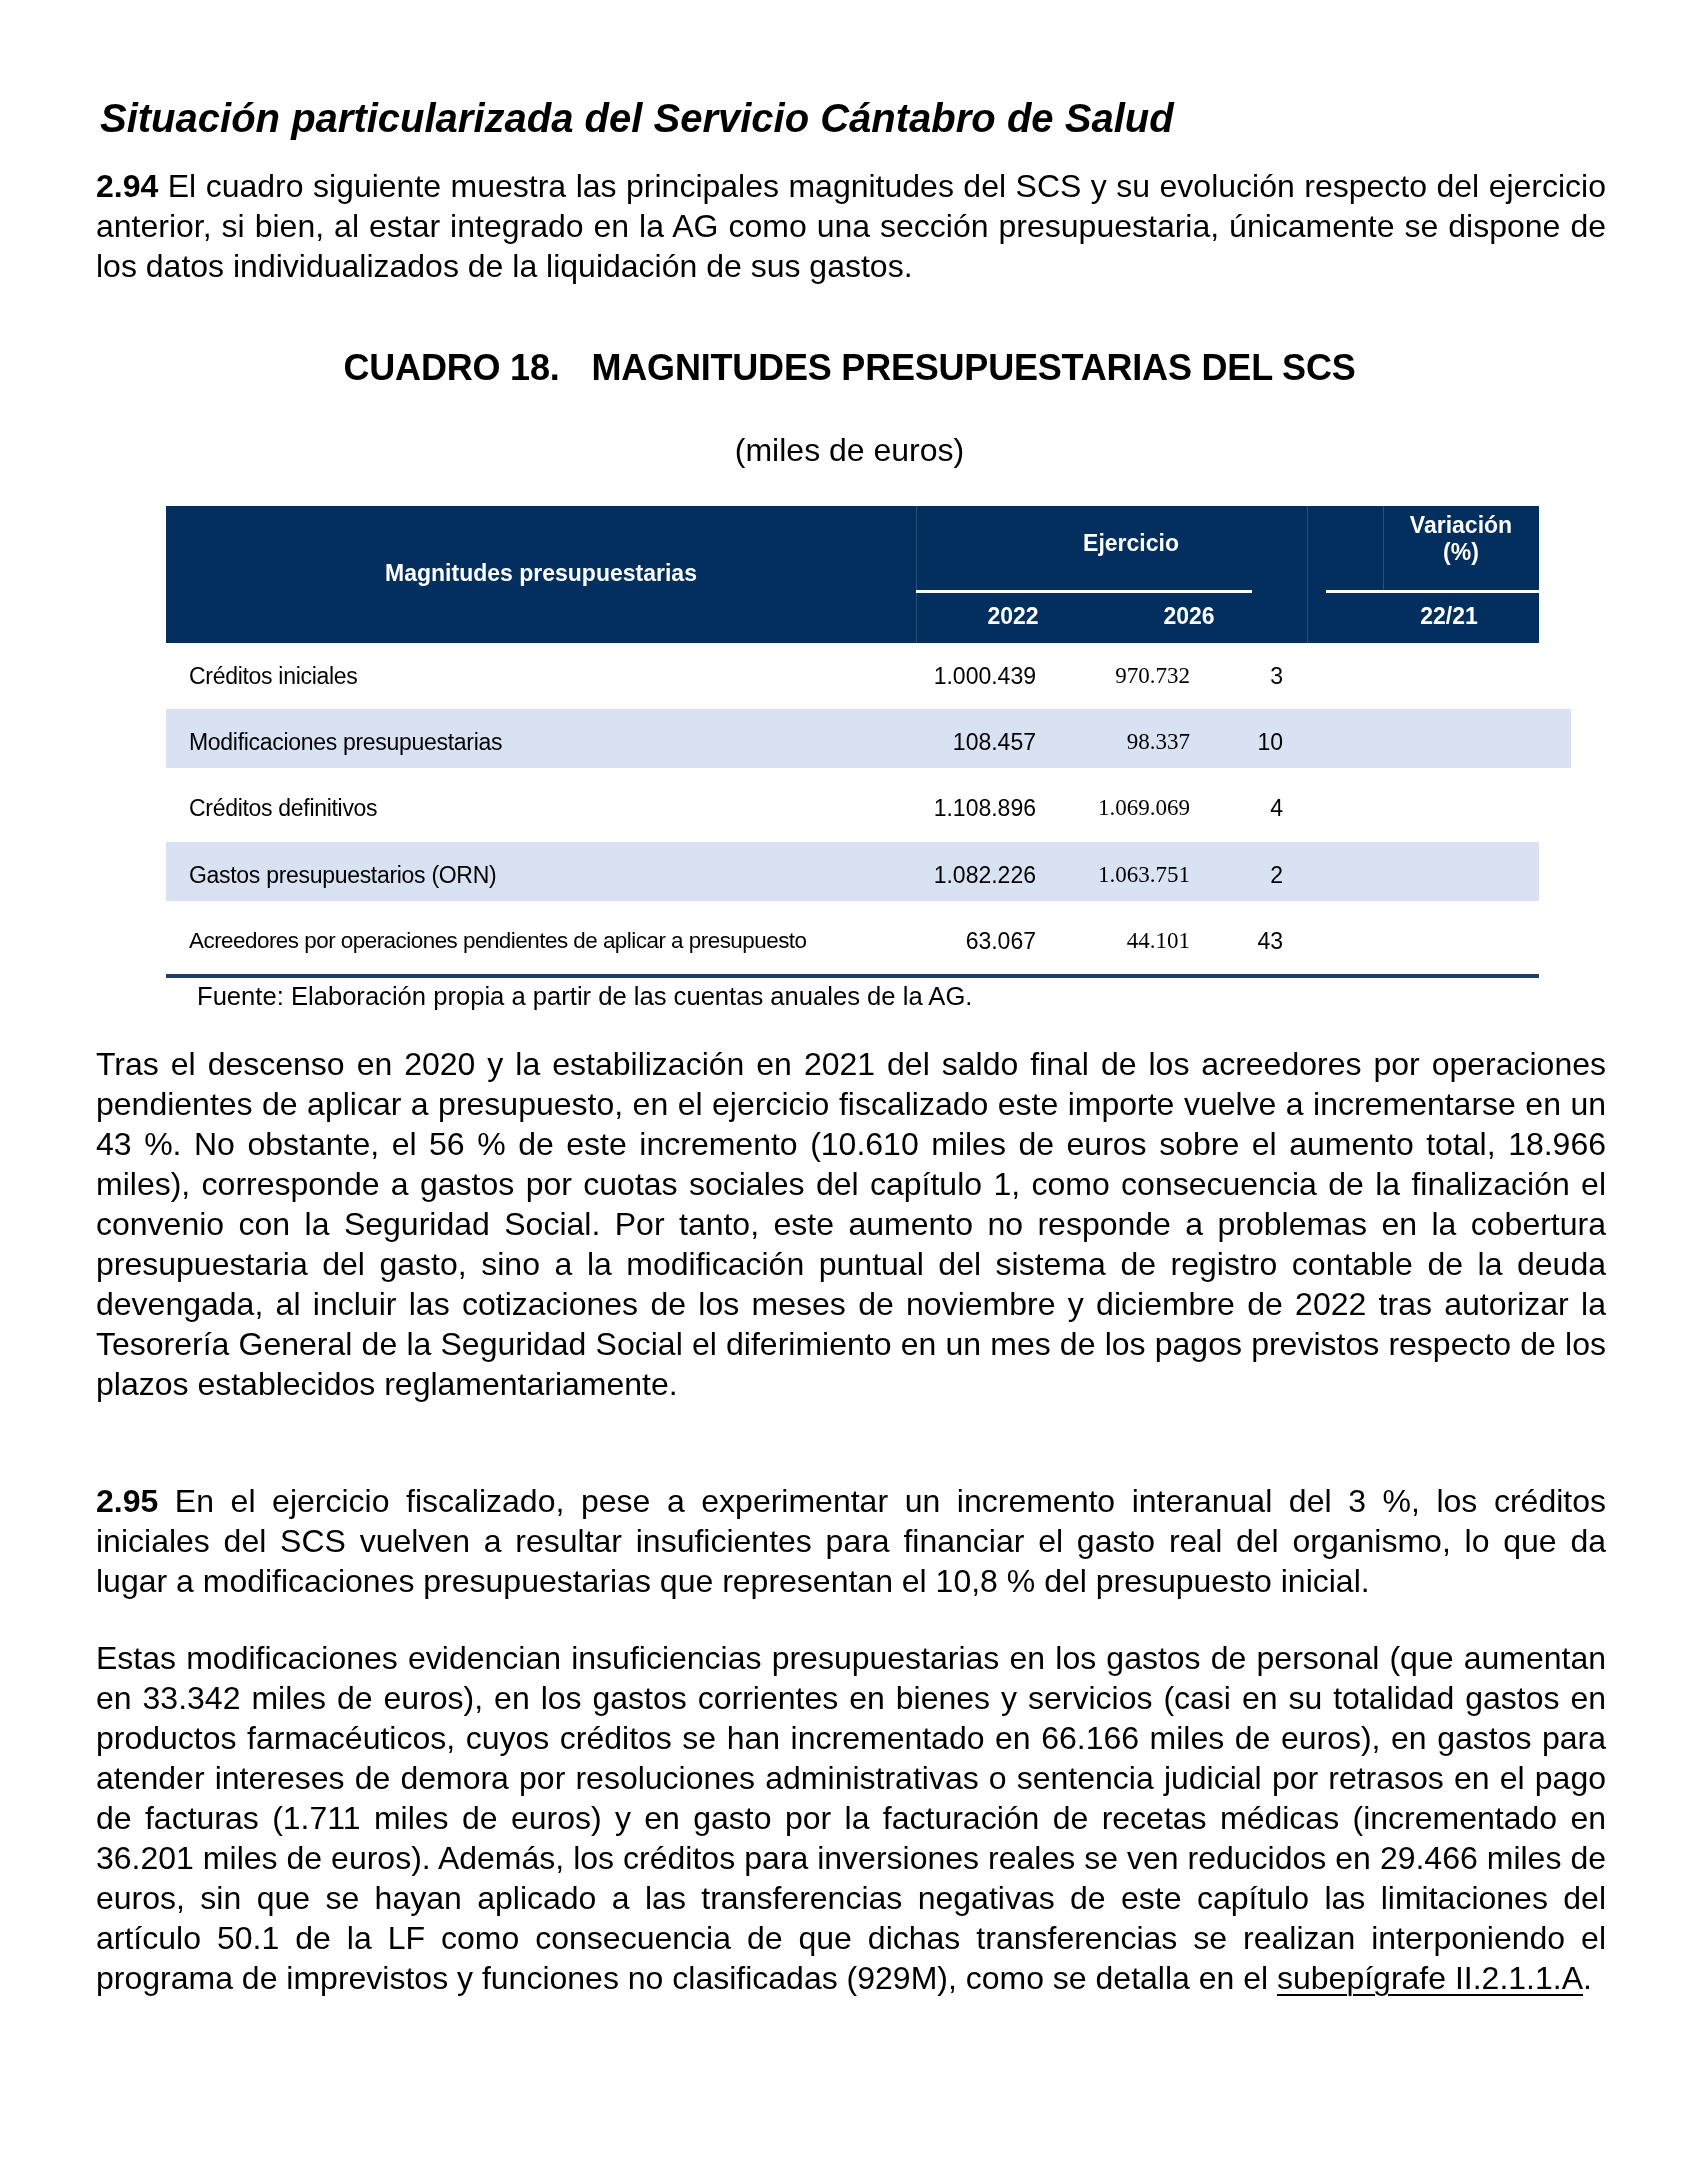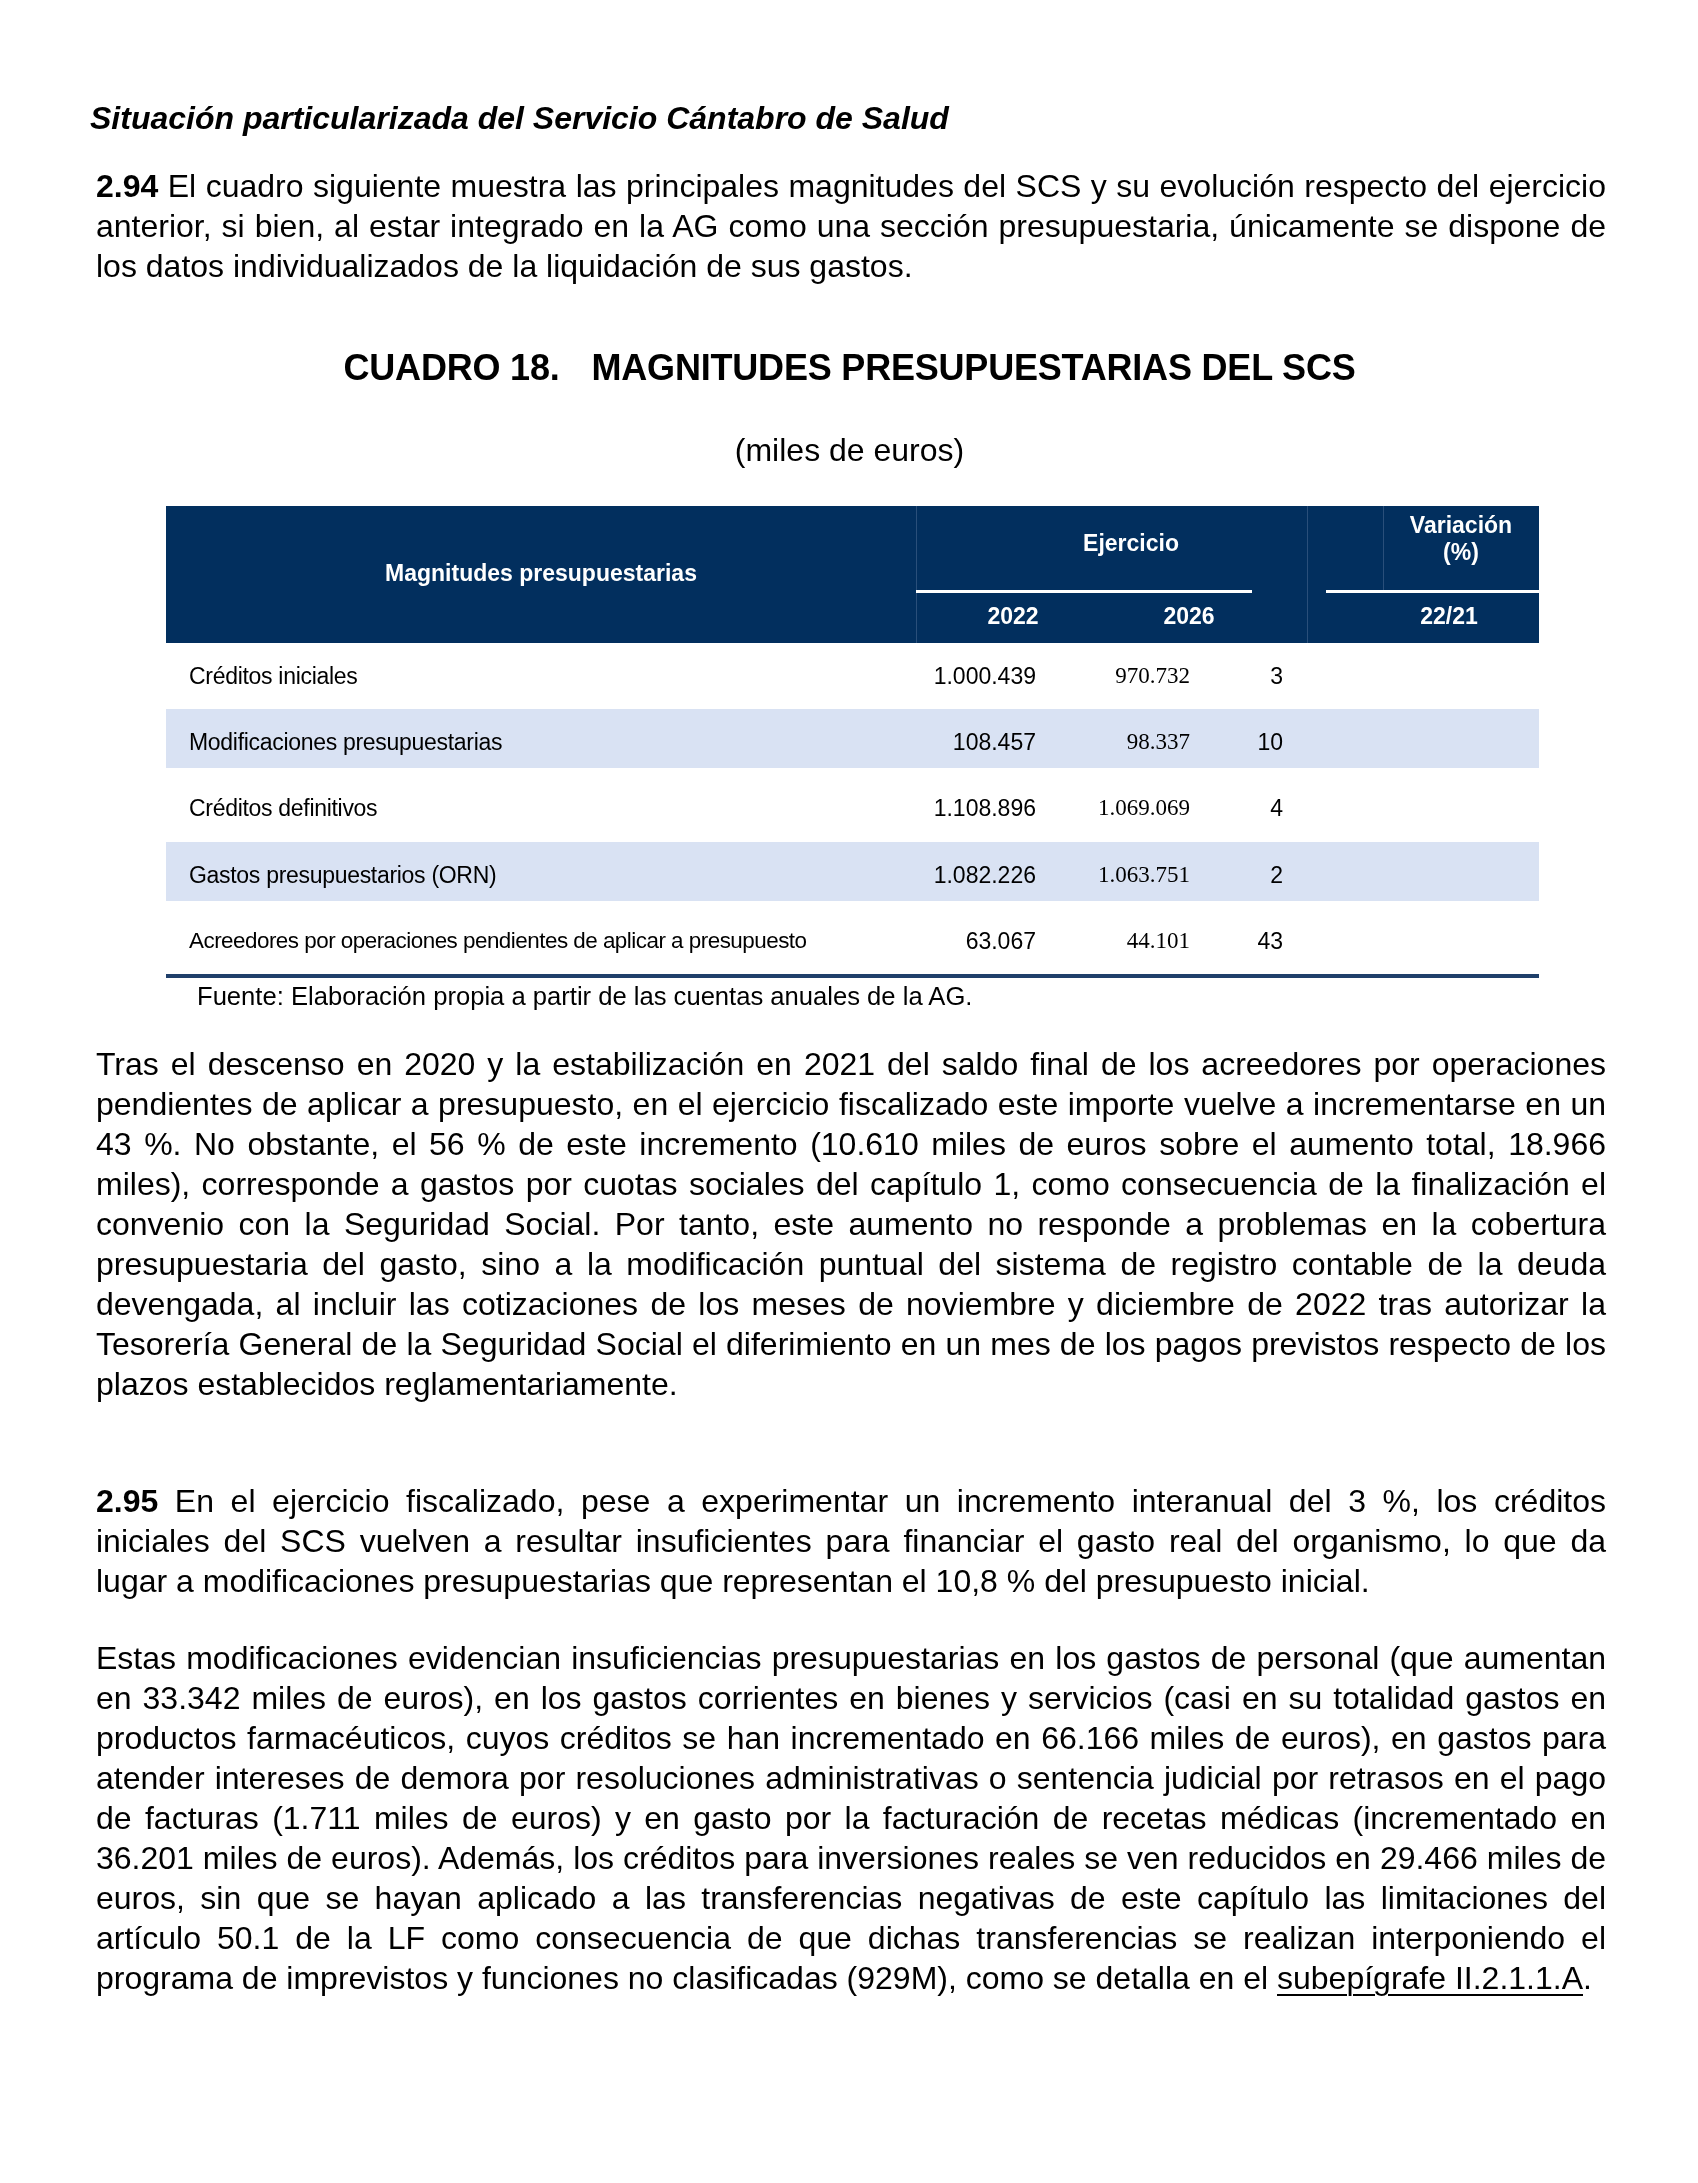--- a/index.html
+++ b/index.html
@@ -1,19 +1,19 @@
 <!DOCTYPE html>
 <html style="font-size:12.8px"><head>
 <meta charset="utf-8">
 <style>
   html, body { margin: 0; padding: 0; background: #ffffff; }
   body { width: 1699px; height: 2183px; position: relative; overflow: hidden;
          font-family: "Liberation Sans", "DejaVu Sans", sans-serif; color: #000; }
   .abs { position: absolute; }
-  .heading { left: 90px; top: 98px; font-size: 32px; font-weight: bold; font-style: italic; line-height: 40px; white-space: nowrap; }
+  .heading { left: 100px; top: 98px; font-size: 40px; font-weight: bold; font-style: italic; line-height: 40px; white-space: nowrap; }
   .para { left: 96px; width: 1510px; font-size: 32px; line-height: 40px; text-align: justify; }
   .para b { font-weight: bold; }
   .u { text-decoration: underline; text-underline-offset: 4.8px; text-decoration-thickness: 2.4px; }
   .cuadro-title { left: 0; width: 1699px; top: 348px; text-align: center; font-size: 36px; font-weight: bold; line-height: 40px; letter-spacing: -0.2px; }
   .cuadro-title .sp { display: inline-block; width: 32px; }
   .cuadro-sub { left: 0; width: 1699px; top: 430px; text-align: center; font-size: 32px; line-height: 40px; }
 
   .tbl { left: 166px; top: 506px; width: 1373px; }
   .thead { position: absolute; left: 0; top: 0; width: 1373px; height: 137px; background: #022f5e; }
   .th { position: absolute; color: #fff; font-weight: bold; font-size: 23px; text-align: center; }
@@ -57,21 +57,21 @@
     <div class="th" style="left:955px; width:136px; top:90px; line-height:40px;">2026</div>
     <div class="th" style="left:1217px; width:132px; top:90px; line-height:40px;">22/21</div>
   </div>
 
   <div class="row" style="top:137px;">
     <span class="cell lbl">Créditos iniciales</span>
     <span class="cell num c2022">1.000.439</span>
     <span class="cell num c2021">970.732</span>
     <span class="cell num cvar">3</span>
   </div>
-  <div class="row shade" style="top:203px;">
+  <div class="row shade" style="top:203px;padding-left:32px;">
     <span class="cell lbl">Modificaciones presupuestarias</span>
     <span class="cell num c2022">108.457</span>
     <span class="cell num c2021">98.337</span>
     <span class="cell num cvar">10</span>
   </div>
   <div class="row" style="top:269px;">
     <span class="cell lbl">Créditos definitivos</span>
     <span class="cell num c2022">1.108.896</span>
     <span class="cell num c2021">1.069.069</span>
     <span class="cell num cvar">4</span>

